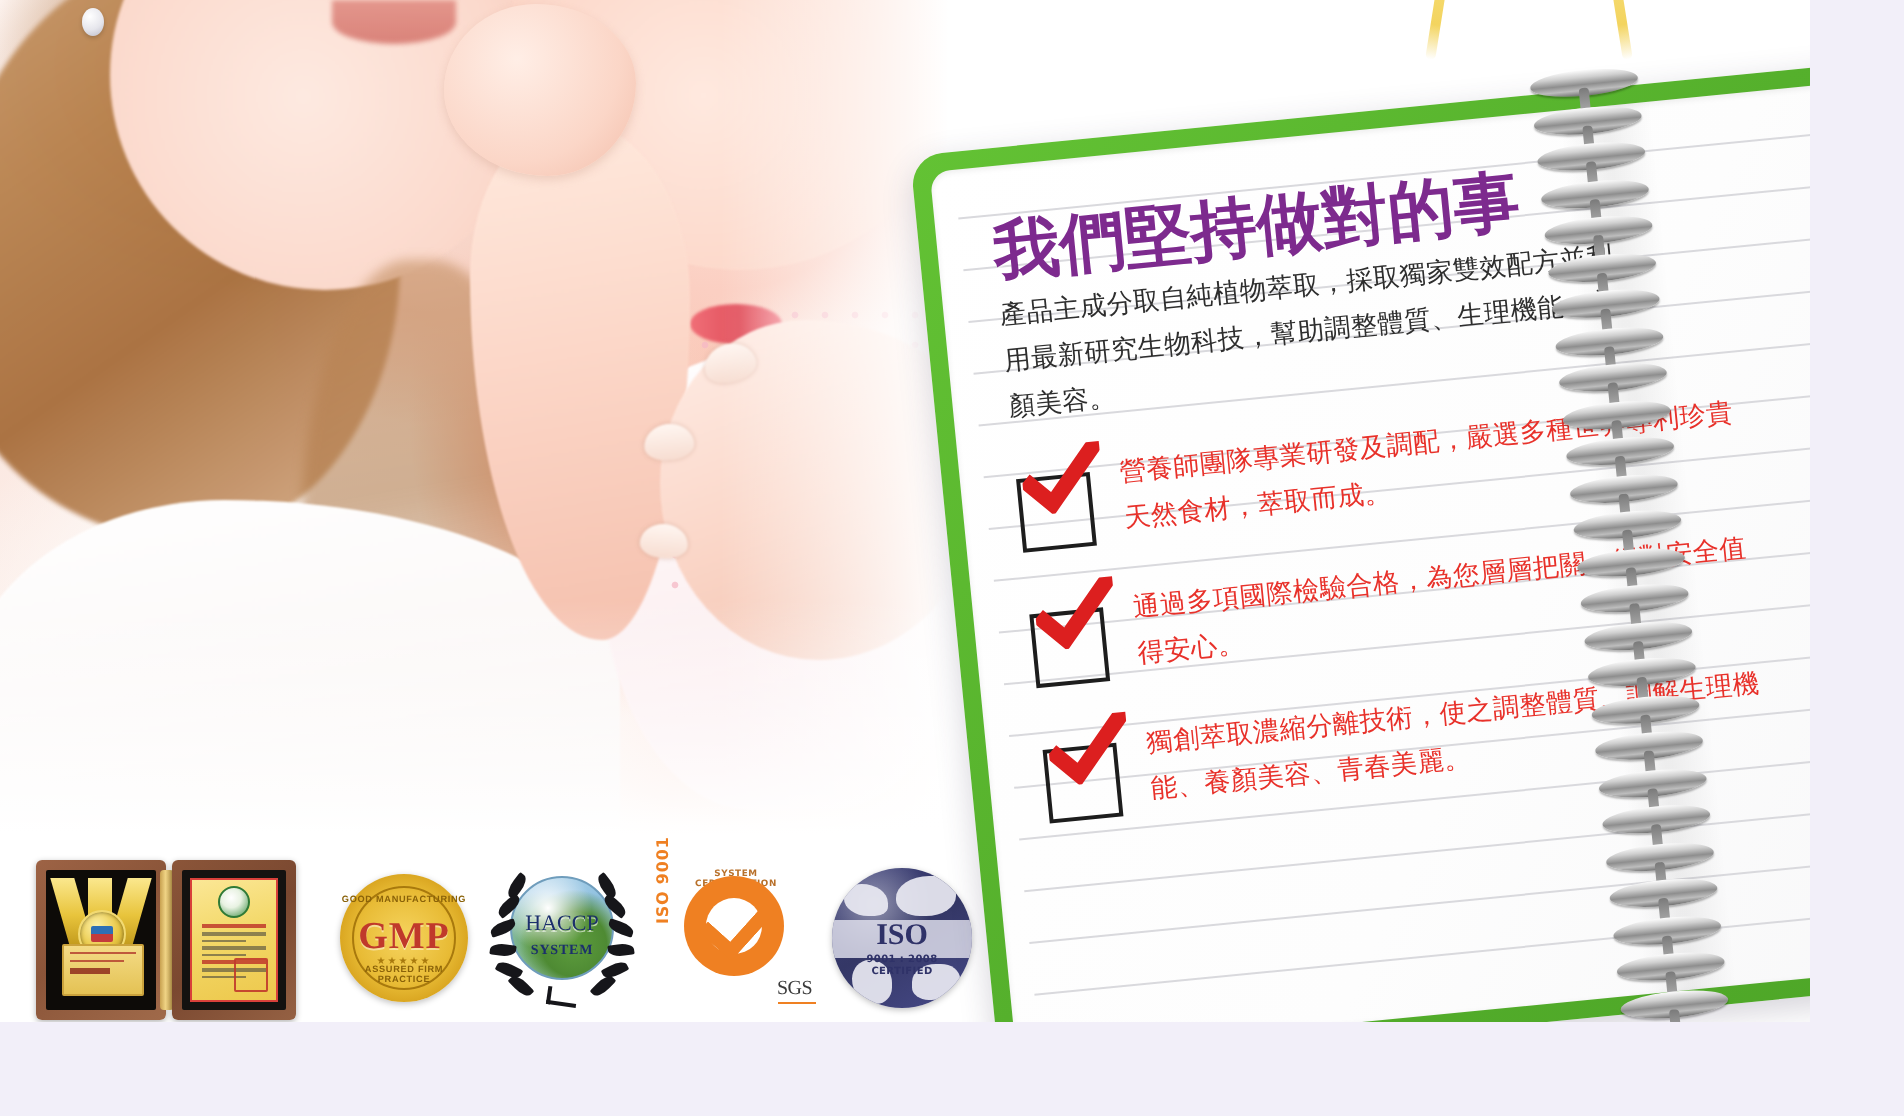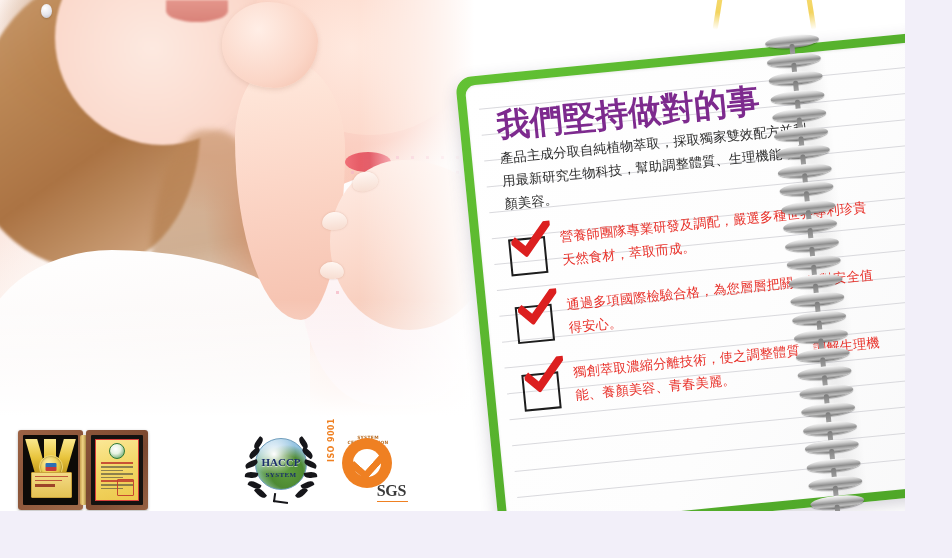--- a/index.html
+++ b/index.html
@@ -250,21 +250,21 @@
     width:50px;height:50px;border-radius:50%;
     background:
       radial-gradient(circle at 36% 30%, #ffffff 0%, rgba(255,255,255,0) 46%),
       radial-gradient(circle at 62% 66%, #5e9d3e 0%, #4e8a33 36%, rgba(78,138,51,0) 60%),
       radial-gradient(circle at 28% 64%, #6aa845 0%, rgba(106,168,69,0) 52%),
       linear-gradient(150deg,#b8d9ef 0%,#8fc0df 45%,#cfe4f3 100%);
     border:1px solid #6f9dbc;
   }
   .haccp-t1{
     position:absolute;left:0;right:0;top:22px;text-align:center;
-    font-family:"Liberation Serif",serif;font-weight:700;font-size:11px;color:#1b2f6b;
+    font-family:"Liberation Serif",serif;font-weight:400;font-size:11px;color:#1b2f6b;
     text-shadow:0 1px 0 rgba(255,255,255,.6);
   }
   .haccp-t2{
     position:absolute;left:0;right:0;top:37px;text-align:center;
     font-family:"Liberation Serif",serif;font-weight:700;font-size:7px;color:#1b2f6b;letter-spacing:.4px;
   }
   .laurel{position:absolute;top:0;width:26px;height:66px;font-size:0;}
   .laurel i{
     position:absolute;width:13px;height:6px;border-radius:60% 10% 60% 10%;
     background:#16161a;
@@ -296,21 +296,21 @@
     font-size:4.4px;font-weight:700;color:#b8702a;letter-spacing:.3px;
   }
   .sgs-iso{
     position:absolute;left:-3px;top:26px;
     font-size:8px;font-weight:700;color:#ef8022;
     transform:rotate(-90deg);transform-origin:left top;
     letter-spacing:.4px;
   }
   .sgs-word{
     position:absolute;right:2px;bottom:2px;
-    font-family:"Liberation Serif",serif;font-weight:700;font-size:16px;color:#3a3a3a;
+    font-family:"Liberation Serif",serif;font-weight:400;font-size:10px;color:#3a3a3a;
     letter-spacing:-.3px;
   }
   .sgs-word::after{
     content:"";position:absolute;left:0;right:-2px;bottom:-2px;height:1.5px;background:#ef8022;
   }
 
   .isoglobe{
     width:70px;height:70px;border-radius:50%;
     background:
       radial-gradient(circle at 30% 26%, rgba(255,255,255,.45) 0%, rgba(255,255,255,0) 40%),
@@ -504,20 +504,29 @@
               <em class="s"></em>
             <em class="r"></em>
               <em></em>
               <em class="s"></em>
             <div class="cert-stamp"></div>
           </div>
         </div>
       </div>
     </div>
 
+    <div class="cert" style="left:152px;top:13px;">
+      <div class="gmp">
+        <div class="gmp-ring"></div>
+        <div class="gmp-arc top">GOOD MANUFACTURING</div>
+        <div class="gmp-txt">GMP</div>
+        <div class="gmp-stars">★★★★★</div>
+        <div class="gmp-arc bot">ASSURED FIRM PRACTICE</div>
+      </div>
+    </div>
 
     <div class="cert" style="left:226px;top:10px;">
       <div class="haccp">
         <div class="haccp-globe"></div>
         <div class="laurel l">
           <i style="left:8px;top:6px;transform:rotate(-52deg);"></i>
           <i style="left:4px;top:16px;transform:rotate(-38deg);"></i>
           <i style="left:1px;top:27px;transform:rotate(-18deg);"></i>
           <i style="left:1px;top:38px;transform:rotate(8deg);"></i>
           <i style="left:4px;top:48px;transform:rotate(28deg);"></i>
@@ -540,20 +549,34 @@
     <div class="cert" style="left:312px;top:12px;">
       <div class="sgs">
         <div class="sgs-arc">SYSTEM CERTIFICATION</div>
         <div class="sgs-ring"></div>
         <div class="sgs-tick"></div>
         <div class="sgs-iso">ISO 9001</div>
         <div class="sgs-word">SGS</div>
       </div>
     </div>
 
+    <div class="cert" style="left:398px;top:10px;">
+      <div class="isoglobe">
+        <div class="iso-land" style="left:6px;top:8px;width:22px;height:16px;border-radius:40% 60% 30% 55%;"></div>
+        <div class="iso-land" style="left:32px;top:4px;width:30px;height:20px;border-radius:55% 35% 50% 40%;"></div>
+        <div class="iso-land" style="left:10px;top:46px;width:20px;height:22px;border-radius:45% 55% 40% 60%;"></div>
+        <div class="iso-land" style="left:40px;top:48px;width:24px;height:18px;border-radius:50% 40% 60% 35%;"></div>
+        <div class="iso-band"></div>
+        <div class="iso-txt">ISO</div>
+        <div class="iso-sub">
+          <span>9001 : 2008</span><br>
+          <span>CERTIFIED</span>
+        </div>
+      </div>
+    </div>
 
   </div>
 
   <div class="notebook">
     <div class="nb-cover"></div>
     <div class="nb-page">
       <div class="rules">
         <i style="top:24px;"></i>
           <i style="top:50px;"></i>
           <i style="top:76px;"></i>

